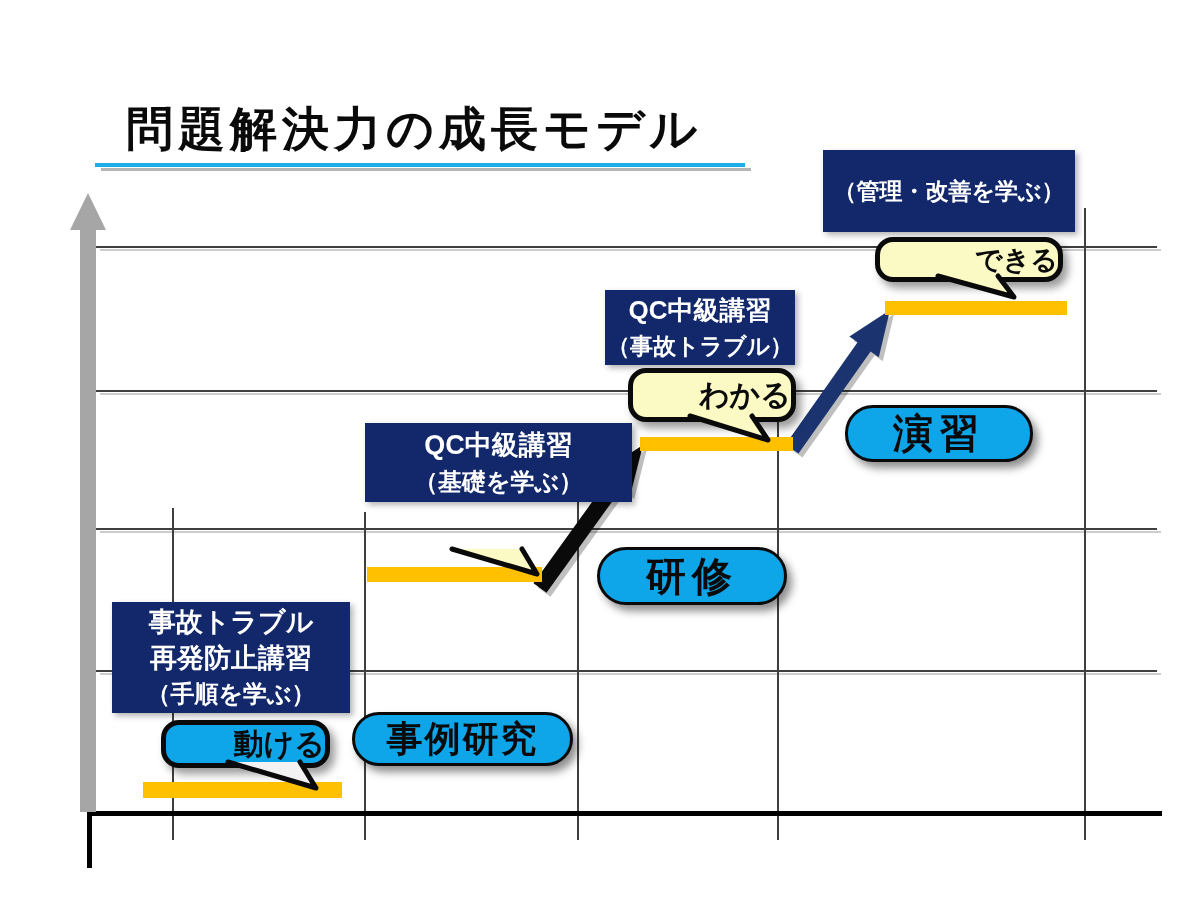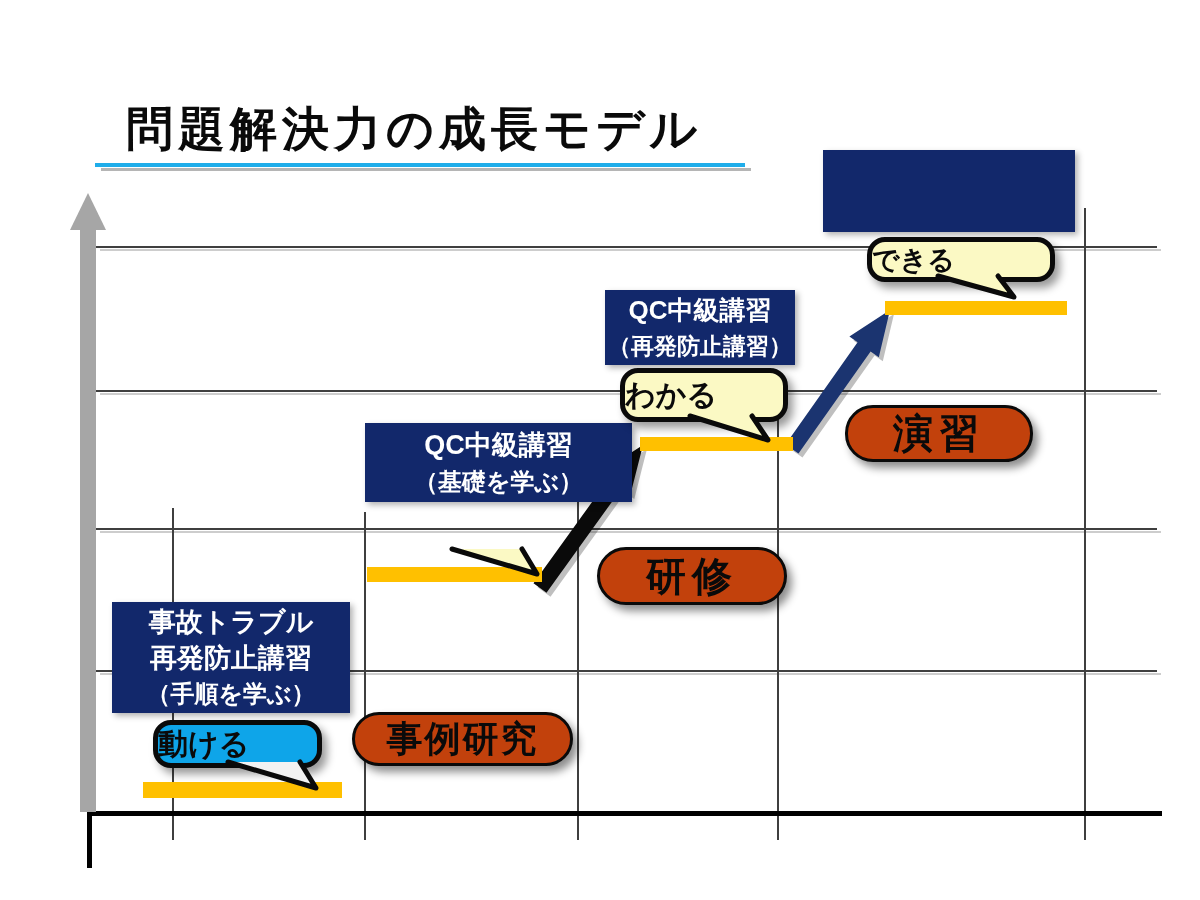--- a/index.html
+++ b/index.html
@@ -20,36 +20,36 @@
           font-weight:700;text-align:center;box-shadow:3px 3px 6px rgba(0,0,0,0.3);}
   .course .l-main{font-size:27px;line-height:37px;white-space:nowrap;}
   .course .l-sub{font-size:24px;line-height:35px;white-space:nowrap;}
   .box1{left:112px;top:602px;width:238px;height:111px;}
   .box1 .l-main{line-height:36px;}
   .box2{left:365px;top:423px;width:267px;height:79px;}
   .box3{left:605px;top:290px;width:190px;height:75px;align-items:center;}
   .box4{left:823px;top:150px;width:252px;height:82px;}
   
   .bubble{box-sizing:border-box;border:5px solid #0a0a0a;border-radius:18px;z-index:4;
-          display:flex;align-items:center;justify-content:flex-start;font-weight:900;color:#0a0a0a;
-          box-shadow:5px 6px 8px rgba(0,0,0,0.40);}
+          display:flex;align-items:center;justify-content:flex-end;font-weight:900;color:#0a0a0a;
+          box-shadow:5px 6px 8px rgba(0,0,0,0.40);margin-left:8px;}
   .bubble.yellow{background:#FBF9C4;}
   .bubble.gray{background:#0ea5e9;}
   .bub1{left:153px;top:720px;width:169px;height:48px;font-size:30px;}
   .bub2{left:382px;top:505px;width:170px;height:50px;font-size:27px;}
   .bub3{left:620px;top:368px;width:168px;height:54px;font-size:30px;}
   .bub4{left:867px;top:237px;width:188px;height:45px;font-size:27px;}
   
   .bar{background:#FFC000;z-index:2;}
   .bar1{left:143px;top:782px;width:199px;height:16px;}
   .bar2{left:367px;top:567px;width:175px;height:15px;}
   .bar3{left:640px;top:437px;width:153px;height:14px;}
   .bar4{left:885px;top:301px;width:182px;height:14px;}
   
-  .pill{box-sizing:border-box;background:#c2410c;border:3px solid #0a0a0a;z-index:3;
+  .pill{box-sizing:border-box;background:#0ea5e9;border:3px solid #0a0a0a;z-index:3;
         display:flex;align-items:center;justify-content:center;font-weight:900;color:#0a0a0a;
         box-shadow:5px 6px 9px rgba(0,0,0,0.45);white-space:nowrap;}
   .pill1{left:352px;top:712px;width:221px;height:54px;border-radius:27px;font-size:36px;letter-spacing:2px;}
   .pill2{left:597px;top:547px;width:190px;height:58px;border-radius:29px;font-size:40px;letter-spacing:6px;}
   .pill3{left:845px;top:405px;width:188px;height:57px;border-radius:28px;font-size:40px;letter-spacing:6px;}
 </style>
 </head>
 <body>
 
 <div class="slide">
@@ -106,23 +106,24 @@
     <div class="l-main">事故トラブル</div>
     <div class="l-main">再発防止講習</div>
     <div class="l-sub">（手順を学ぶ）</div>
   </div>
   <div class="abs course box2">
     <div class="l-main">QC中級講習</div>
     <div class="l-sub">（基礎を学ぶ）</div>
   </div>
   <div class="abs course box3">
     <div class="l-main" style="font-size:26px;">QC中級講習</div>
-    <div class="l-sub" style="font-size:23px;">（再発防止講習）</div>
+    <div class="l-sub" style="font-size:23px;">（事故トラブル）</div>
   </div>
   <div class="abs course box4">
+    <div class="l-sub" style="font-size:23px;">（管理・改善を学ぶ）</div>
   </div>
 
   <div class="abs bubble gray bub1">
     <span>動ける</span>
   </div>
   <div class="abs bubble yellow bub3">
     <span>わかる</span>
   </div>
   <div class="abs bubble yellow bub4">
     <span>できる</span>

